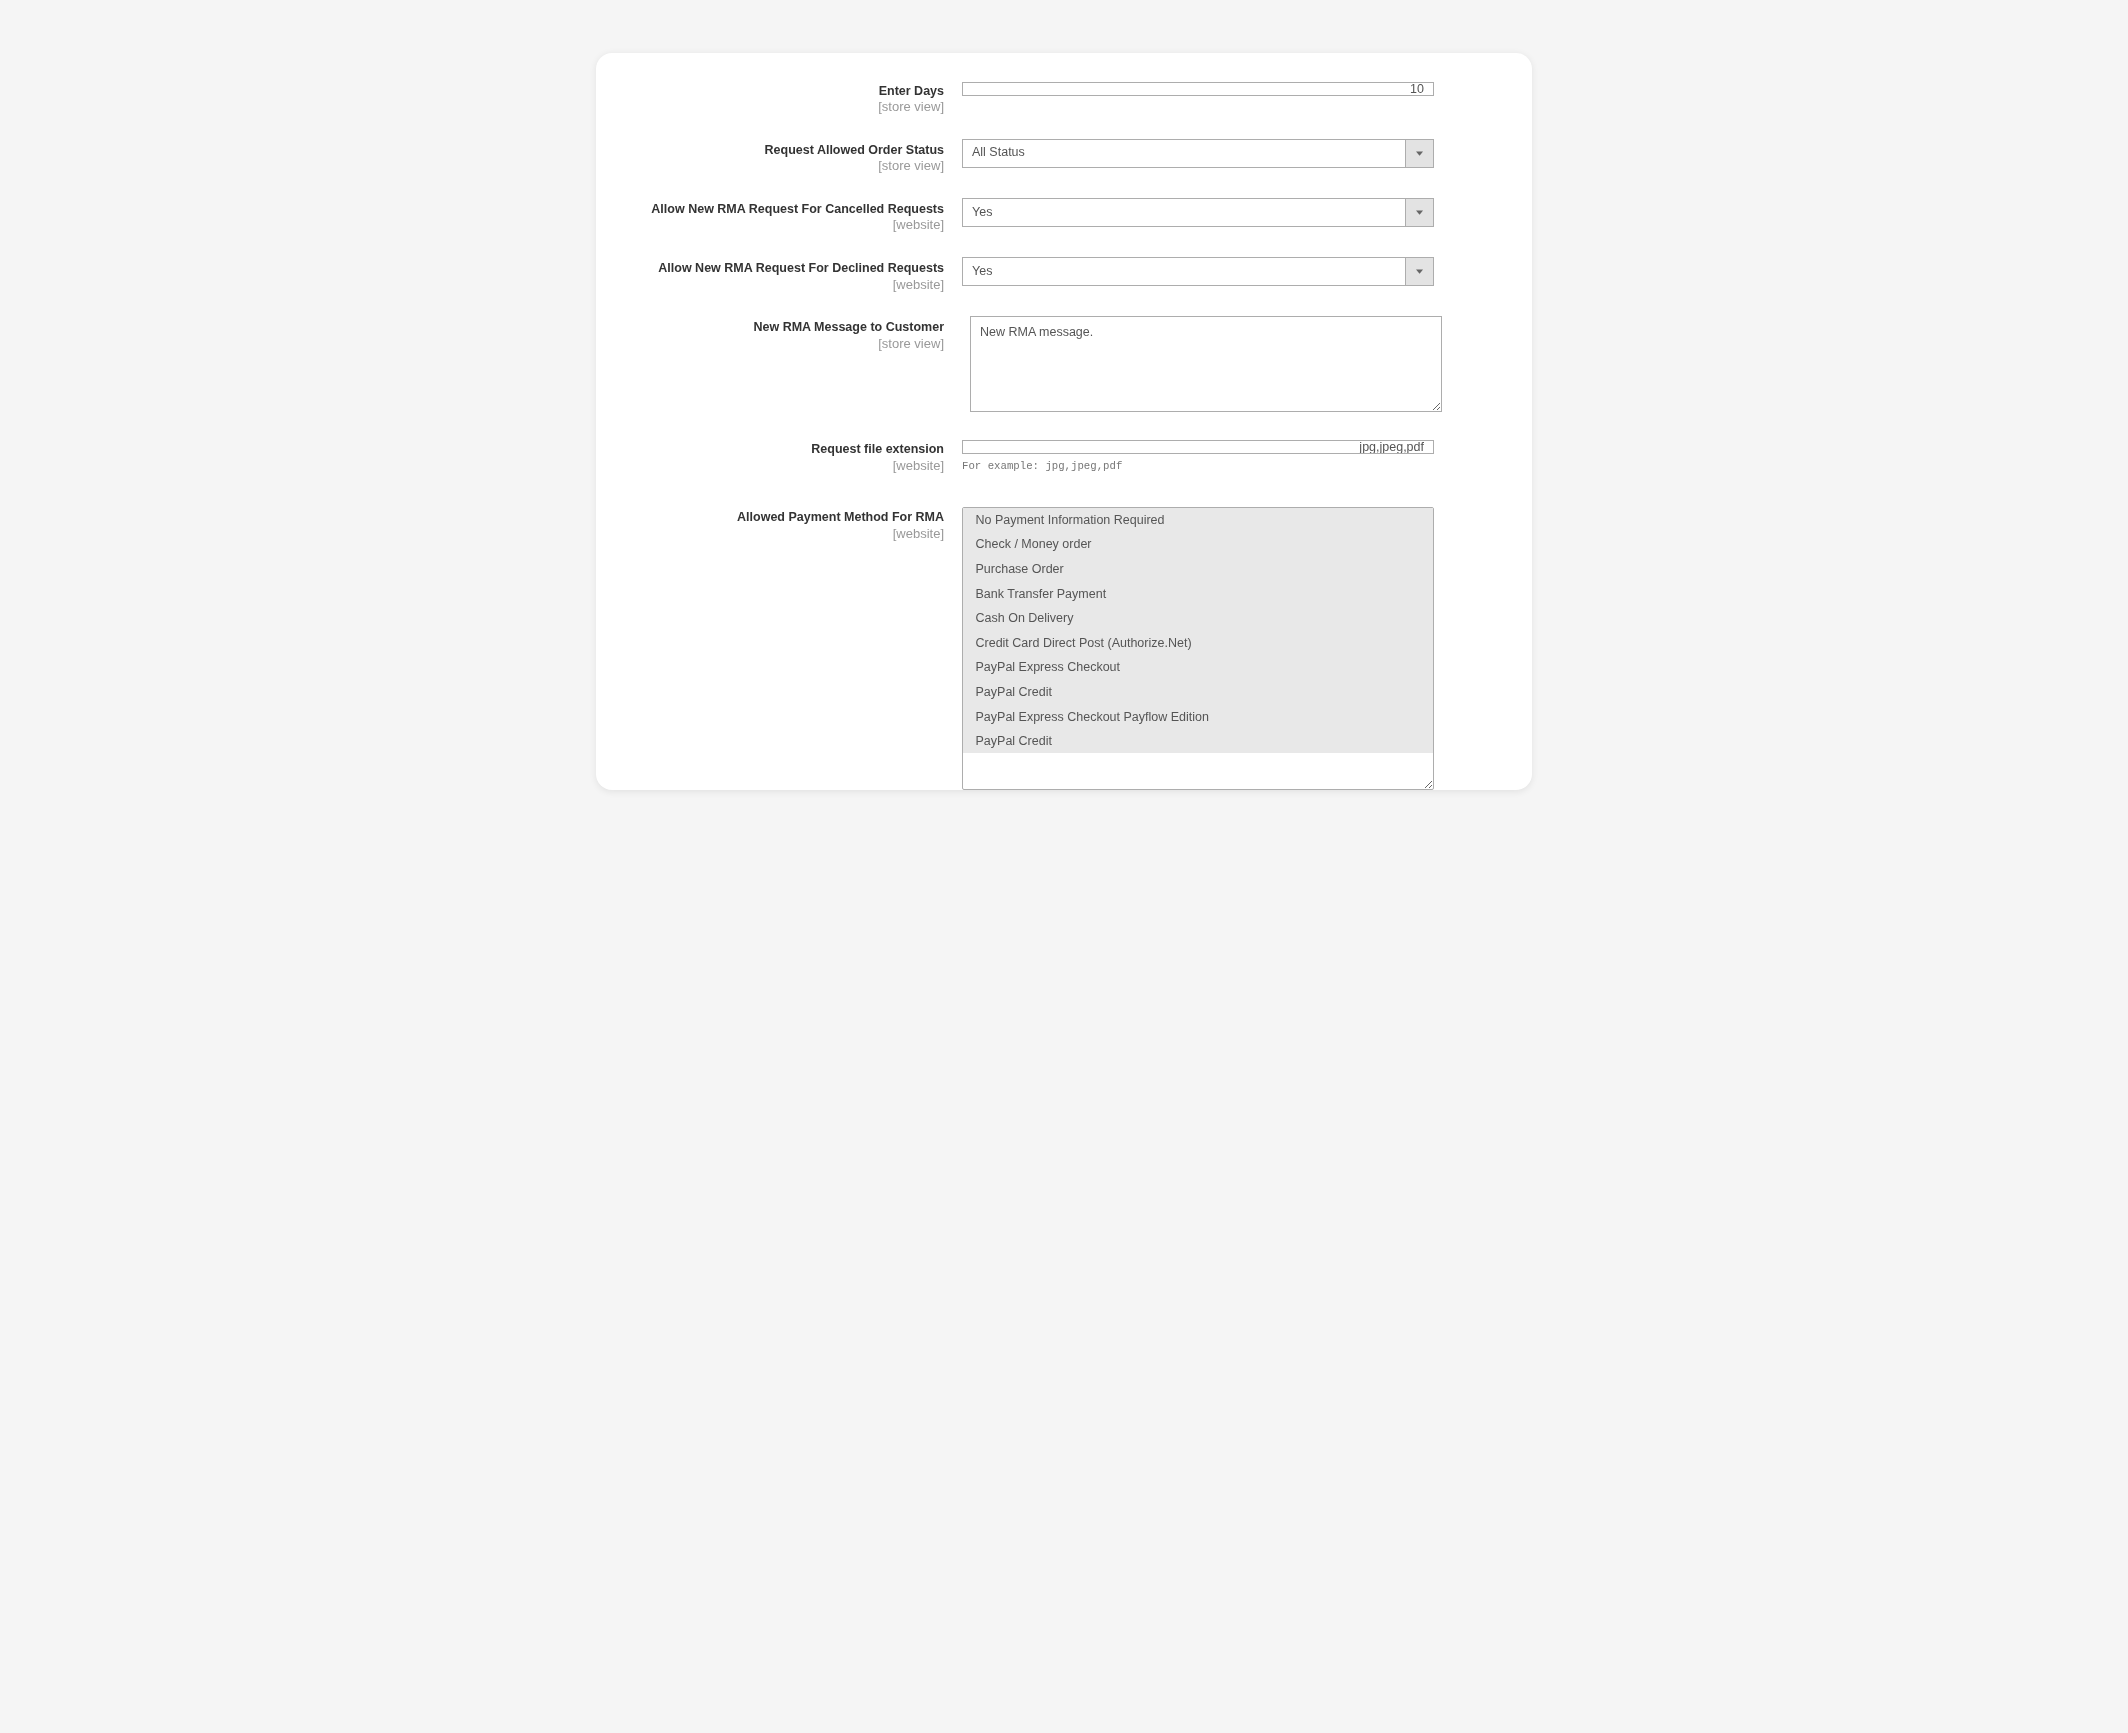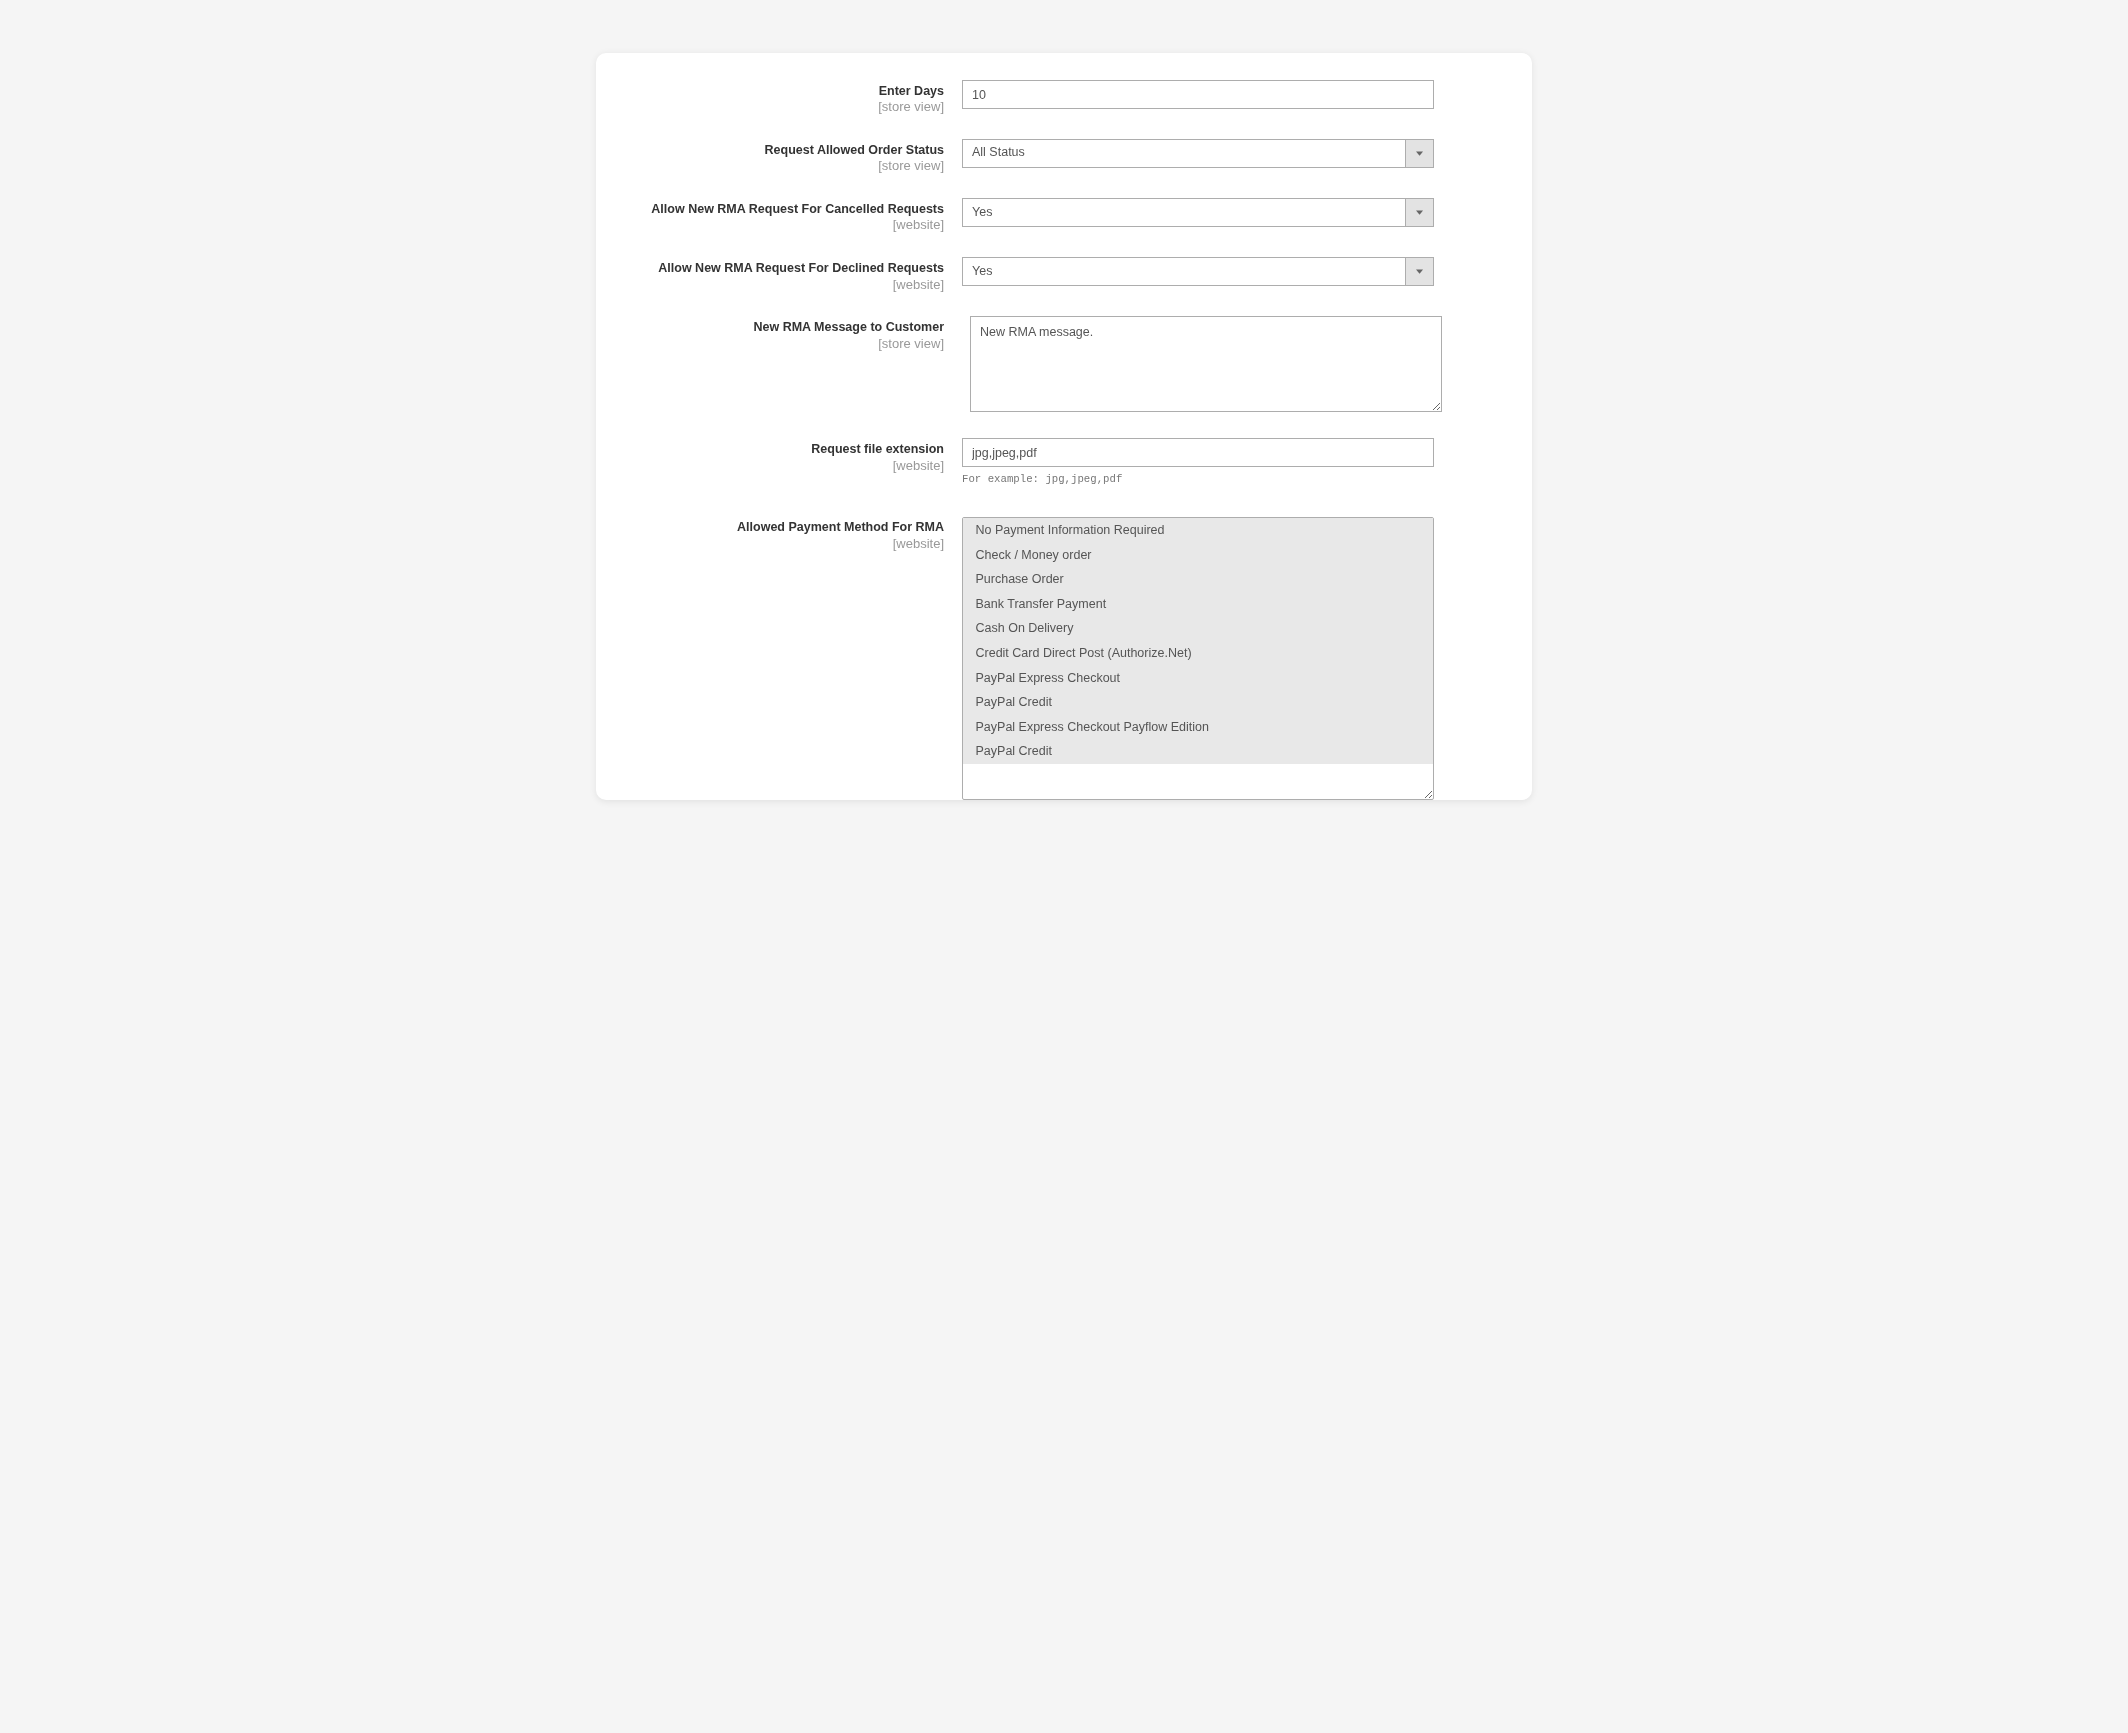--- a/index.html
+++ b/index.html
@@ -6,21 +6,21 @@
   body {
     background: #f5f5f5;
     font-family: -apple-system, BlinkMacSystemFont, "Segoe UI", Helvetica, Arial, sans-serif;
     padding: 53px 18px;
     display: flex;
     justify-content: center;
   }
   .card {
     background: #ffffff;
     width: 936px;
-    border-radius: 10px;
+    border-radius: 16px;
     box-shadow: 0 1.8px 7.1px rgba(0,0,0,0.08);
     padding: 27px 98px 0 45px;
   }
   .form-row {
     display: flex;
     align-items: flex-start;
     margin-bottom: 23px;
   }
   .label-col {
     width: 321px;
@@ -42,21 +42,22 @@
   .field-col {
     flex: 1;
     min-width: 0;
   }
   .text-input {
     width: 100%;
     border: 0.9px solid #adadad;
     padding: 5.3px 9px;
     font-size: 12.5px;
     color: #555;
-    height: 29px;
+    height: 14px;
+    text-align: right;
   }
   .select-wrap {
     display: flex;
     width: 100%;
   }
   .select-display {
     flex: 1;
     border: 0.9px solid #adadad;
     border-right: none;
     padding: 5.3px 9px;

